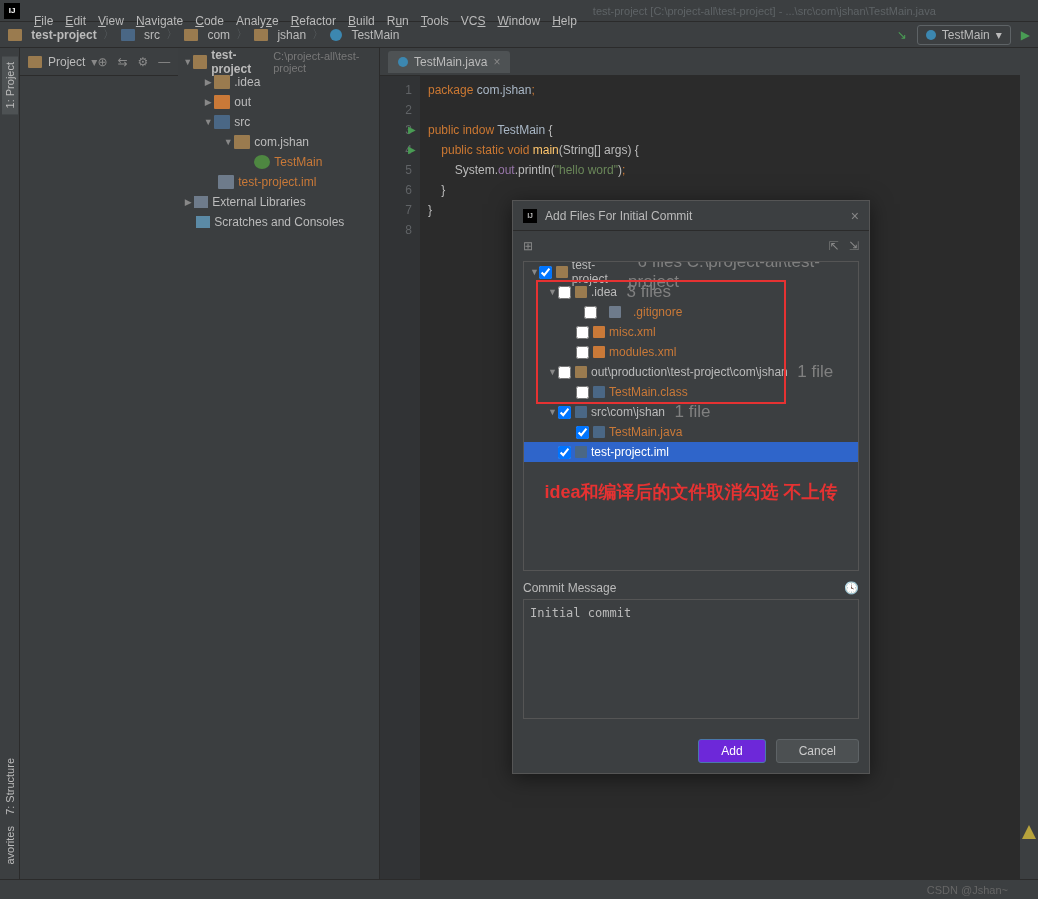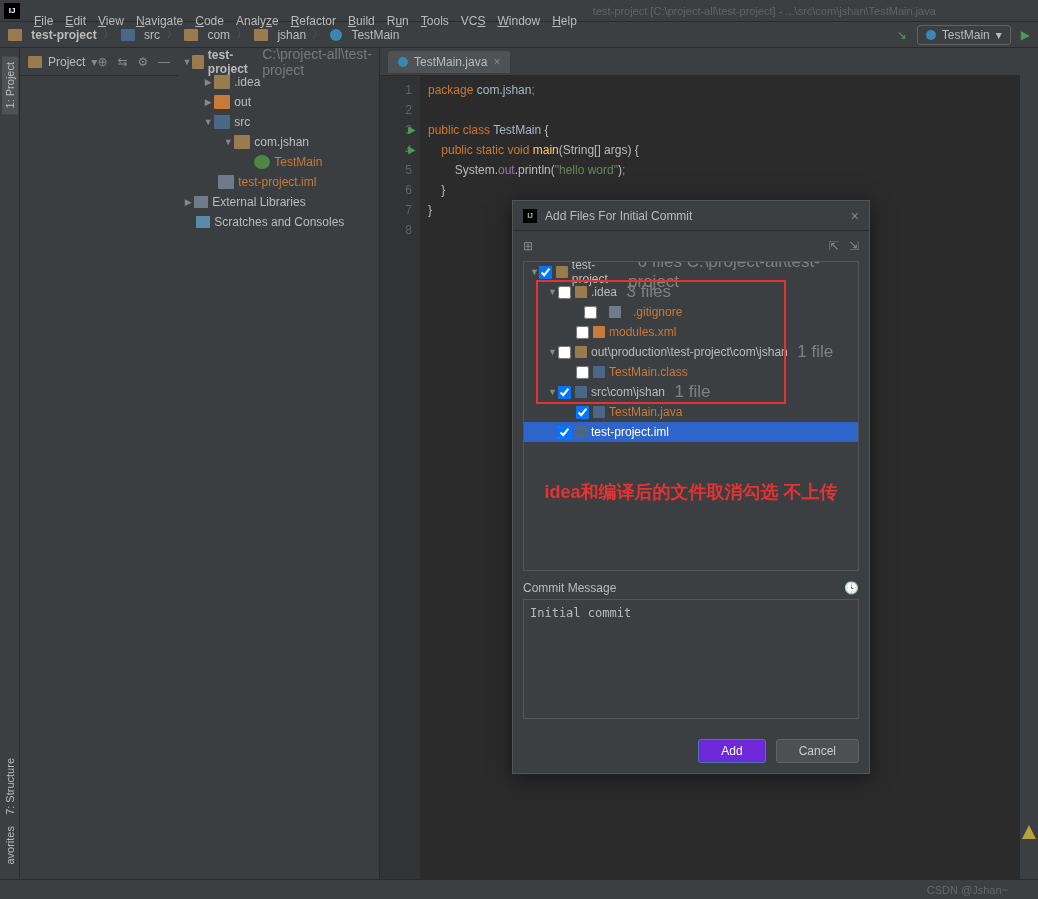--- a/index.html
+++ b/index.html
@@ -24,21 +24,21 @@
 .left-gutter .tab-vert.bottom { margin-top: auto; margin-bottom: 8px; }
 
 .project-panel { width: 360px; background: #3b3e40; border-right: 1px solid #2b2b2b; display: flex; }
 .panel-header { height: 28px; display: flex; align-items: center; padding: 0 8px; border-bottom: 1px solid #2b2b2b; background: #3c3f41; }
 .panel-header .title { display: flex; align-items: center; gap: 6px; }
 .panel-header .actions { margin-left: auto; display: flex; gap: 10px; color: #8a8a8a; }
 .tree { padding: 4px 0; }
 .tree-row { display: flex; align-items: center; height: 20px; padding-left: 4px; cursor: pointer; }
 .tree-row .arrow { width: 12px; text-align: center; color: #888; font-size: 9px; }
 .tree-row .icon { width: 16px; height: 14px; margin-right: 4px; }
-.tree-row .path-hint { color: #787878; margin-left: 4px; font-size: 14px; }
+.tree-row .path-hint { color: #787878; margin-left: 4px; font-size: 11px; }
 .folder-icon { background: #9a7b4f; border-radius: 1px; }
 .folder-blue { background: #4a6785; border-radius: 1px; }
 .folder-orange { background: #c97938; border-radius: 1px; }
 .class-icon { background: #4e8741; border-radius: 50%; width: 12px; height: 12px; }
 .file-icon { background: #6e7b8b; border-radius: 1px; width: 12px; height: 14px; }
 .highlight-text { color: #c97938; }
 
 .editor-area { flex: 1; background: #2b2b2b; display: flex; flex-direction: column; position: relative; }
 .editor-tabs { height: 28px; background: #3c3f41; display: flex; align-items: center; border-bottom: 1px solid #2b2b2b; padding-left: 8px; }
 .editor-tab { background: #4e5254; padding: 4px 10px; display: flex; align-items: center; gap: 6px; border-radius: 3px 3px 0 0; }
@@ -210,21 +210,21 @@
           <div class="ln run-marker">3</div>
           <div class="ln run-marker">4</div>
           <div class="ln">5</div>
           <div class="ln">6</div>
           <div class="ln">7</div>
           <div class="ln">8</div>
         </div>
       <div class="code" id="code">
           <div class="line"><span class="kw">package</span> <span class="pkg">com.jshan</span><span class="semi">;</span></div>
           <div class="line"></div>
-          <div class="line"><span class="kw">public class</span> <span class="cls">TestMain</span> {</div>
+          <div class="line"><span class="kw">public indow</span> <span class="cls">TestMain</span> {</div>
           <div class="line">    <span class="kw">public static</span> <span class="kw">void</span> <span class="fn">main</span>(String[] args) {</div>
           <div class="line">        System.<span style="color:#9876aa">out</span>.println(<span class="str">"hello word"</span>)<span class="semi">;</span></div>
           <div class="line">    }</div>
           <div class="line">}</div>
           <div class="line"></div>
         </div>
     </div>
   </div>
 </div>
 
@@ -263,20 +263,26 @@
       <div class="dlg-row" style="padding-left: 42px; gap: 8px;">
         <span class="arrow"></span>
         <input type="checkbox" style="">
         <span style="width:12px;height:12px;background:#6e7b8b;display:inline-block;margin-right:4px;border-radius:1px"></span>
         <span class="highlight-text">.gitignore</span>
       </div>
       <div class="dlg-row" style="padding-left: 42px;">
         <span class="arrow"></span>
         <input type="checkbox" style="">
         <span style="width:12px;height:12px;background:#c97938;display:inline-block;margin-right:4px;border-radius:1px"></span>
+        <span class="highlight-text">misc.xml</span>
+      </div>
+      <div class="dlg-row" style="padding-left: 42px;">
+        <span class="arrow"></span>
+        <input type="checkbox" style="">
+        <span style="width:12px;height:12px;background:#c97938;display:inline-block;margin-right:4px;border-radius:1px"></span>
         <span class="highlight-text">modules.xml</span>
       </div>
       <div class="dlg-row" style="padding-left: 24px;">
         <span class="arrow">▼</span>
         <input type="checkbox" style="">
         <span style="width:12px;height:12px;background:#9a7b4f;display:inline-block;margin-right:4px;border-radius:1px"></span>
         <span>out\production\test-project\com\jshan</span>
         <span class="gray-text">&nbsp;&nbsp;1 file</span>
       </div>
       <div class="dlg-row" style="padding-left: 42px;">

